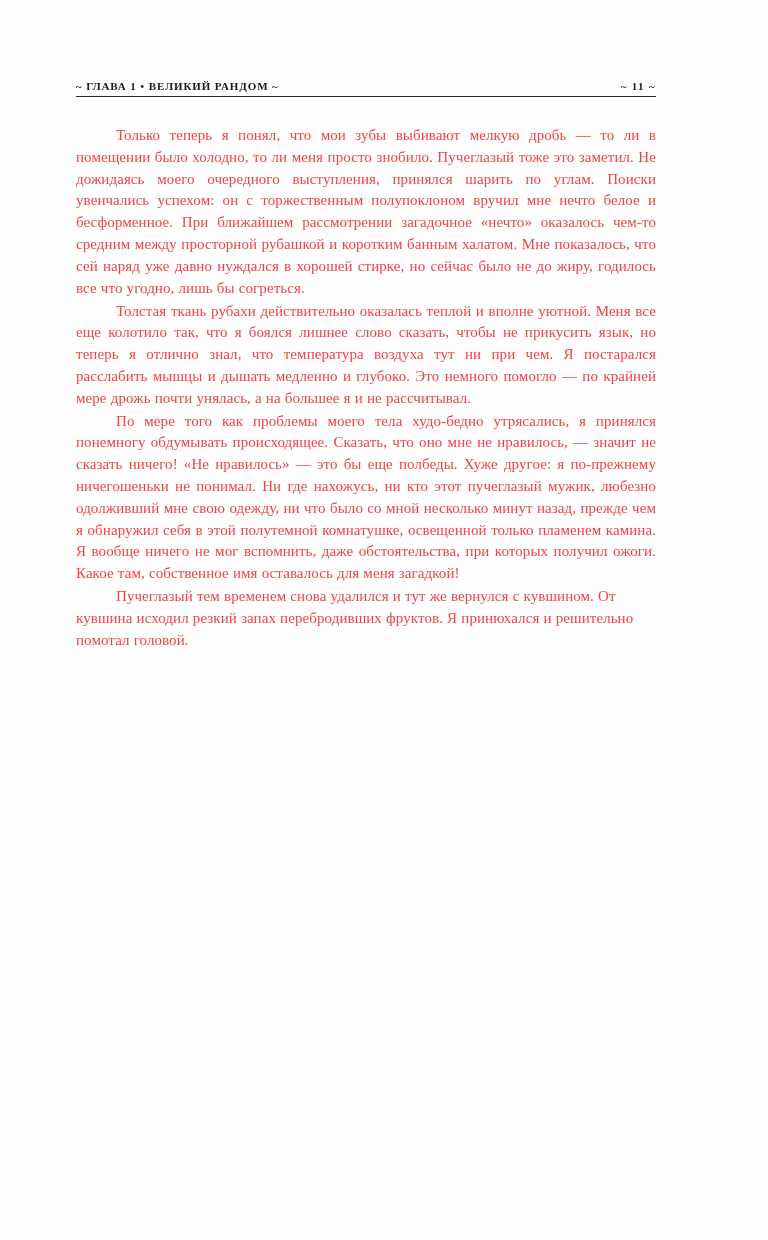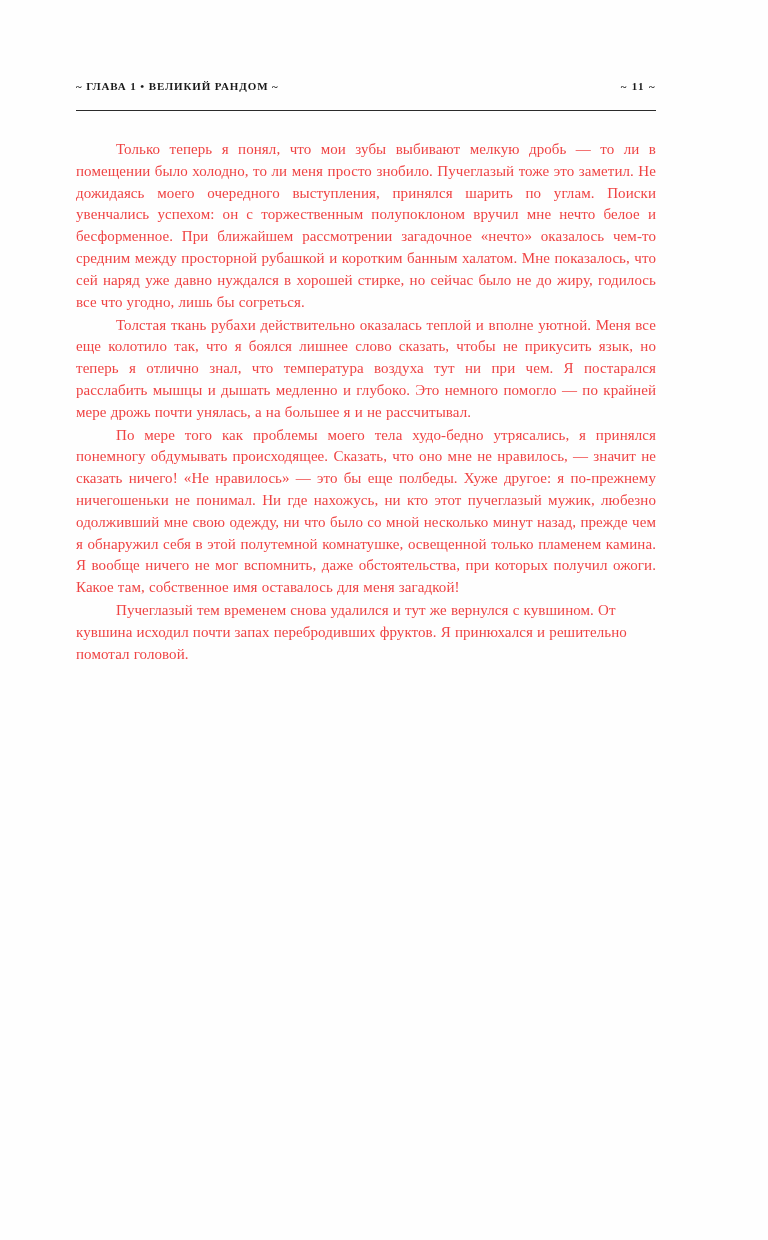--- a/index.html
+++ b/index.html
@@ -30,21 +30,21 @@
   .running-head {
     display: flex;
     align-items: baseline;
     justify-content: space-between;
     font-family: "Liberation Serif", serif;
     font-size: 11px;
     letter-spacing: 0.08em;
     text-transform: uppercase;
     font-weight: bold;
     color: #1a1a1a;
-    padding-bottom: 18px;
+    padding-bottom: 4px;
     border-bottom: 1.4px solid #2b2b2b;
     margin-bottom: 28px;
   }
   .running-head .chapter {
     white-space: nowrap;
   }
   .running-head .folio {
     white-space: nowrap;
     letter-spacing: 0.12em;
     font-family: Liberation Serif, serif;
@@ -76,17 +76,17 @@
 
     <div class="running-head">
       <span class="chapter">~ ГЛАВА 1 • ВЕЛИКИЙ РАНДОМ ~</span>
       <span class="folio">~ 11 ~</span>
     </div>
 
     <div class="body-text">
       <p class="justify-last">Только теперь я понял, что мои зубы выбивают мелкую дробь — то ли в помещении было холодно, то ли меня просто знобило. Пучеглазый тоже это заметил. Не дожидаясь моего очередного выступления, принялся шарить по углам. Поиски увенчались успехом: он с торжественным полупоклоном вручил мне нечто белое и бесформенное. При ближайшем рассмотрении загадочное «нечто» оказалось чем-то средним между просторной рубашкой и коротким банным халатом. Мне показалось, что сей наряд уже давно нуждался в хорошей стирке, но сейчас было не до жиру, годилось все что угодно, лишь бы согреться.</p>
       <p class="justify-last">Толстая ткань рубахи действительно оказалась теплой и вполне уютной. Меня все еще колотило так, что я боялся лишнее слово сказать, чтобы не прикусить язык, но теперь я отлично знал, что температура воздуха тут ни при чем. Я постарался расслабить мышцы и дышать медленно и глубоко. Это немного помогло — по крайней мере дрожь почти унялась, а на большее я и не рассчитывал.</p>
       <p class="justify-last">По мере того как проблемы моего тела худо-бедно утрясались, я принялся понемногу обдумывать происходящее. Сказать, что оно мне не нравилось, — значит не сказать ничего! «Не нравилось» — это бы еще полбеды. Хуже другое: я по-прежнему ничегошеньки не понимал. Ни где нахожусь, ни кто этот пучеглазый мужик, любезно одолживший мне свою одежду, ни что было со мной несколько минут назад, прежде чем я обнаружил себя в этой полутемной комнатушке, освещенной только пламенем камина. Я вообще ничего не мог вспомнить, даже обстоятельства, при которых получил ожоги. Какое там, собственное имя оставалось для меня загадкой!</p>
-      <p>Пучеглазый тем временем снова удалился и тут же вернулся с кувшином. От кувшина исходил почти запах перебродивших фруктов. Я принюхался и решительно помотал головой.</p>
+      <p>Пучеглазый тем временем снова удалился и тут же вернулся с кувшином. От кувшина исходил резкий запах перебродивших фруктов. Я принюхался и решительно помотал головой.</p>
     </div>
 
   </div>
 </div>
 
 </body></html>

